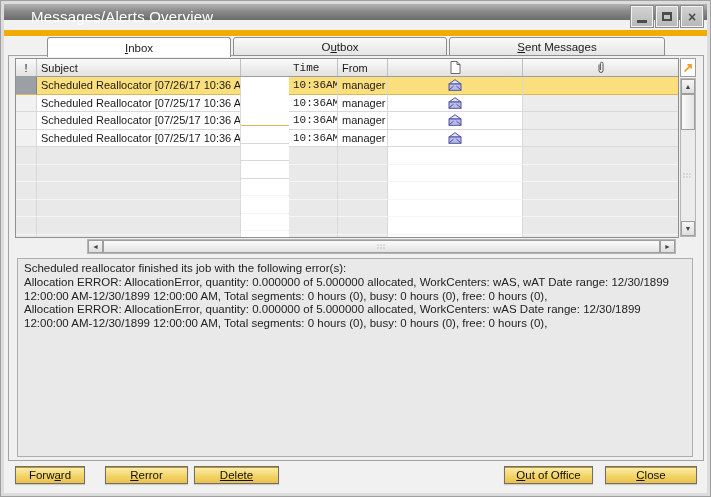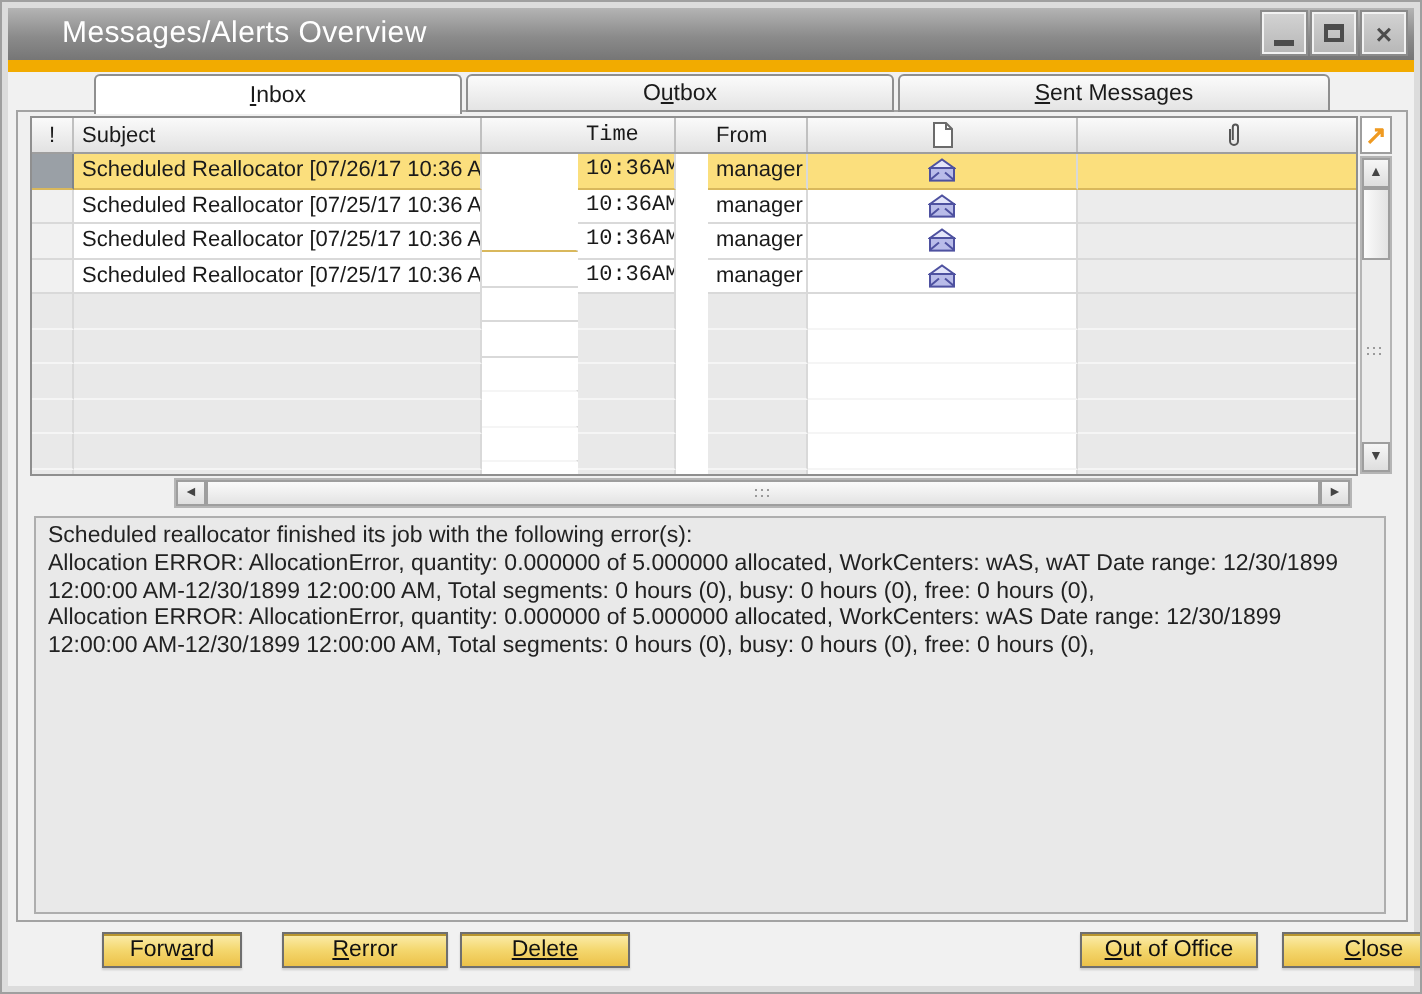--- a/index.html
+++ b/index.html
@@ -2,21 +2,21 @@
 <html><head>
 <meta charset="utf-8">
 <style>
   * { margin:0; padding:0; box-sizing:border-box; }
   html,body { width:711px; height:497px; background:#fff; font-family:"Liberation Sans", sans-serif; }
   .window { position:absolute; left:0; top:0; width:711px; height:497px;
             background:#f1f1f1; border:1px solid #9f9f9f;
             box-shadow: inset 0 0 0 3px #dcdcdc; overflow:hidden; }
 
   
-  .titlebar { position:absolute; left:3px; right:3px; top:3px; height:32px;
+  .titlebar { position:absolute; left:3px; right:3px; top:3px; height:16px;
               background:linear-gradient(#b4b4b4, #8b8b8b 45%, #6b6b6b); }
   .title { position:absolute; left:27px; top:4px; font-size:15px; color:#fff; letter-spacing:.2px; }
   .winbtns { position:absolute; right:4px; top:2px; display:flex; gap:3px; }
   .winbtn { width:22px; height:21px; background:linear-gradient(#d2d2d2,#b8b8b8);
             border:1px solid #f2f2f2; outline:1px solid #8b8b8b;
             display:flex; align-items:center; justify-content:center; cursor:default; }
   .glyph-min { width:10px; height:3px; background:#4c4c4c; margin-top:10px; }
   .glyph-max { width:10px; height:9px; border:2px solid #4c4c4c; border-top-width:3px; }
   .glyph-close { font-size:14px; font-weight:bold; color:#4c4c4c; line-height:1; }
   .goldbar { position:absolute; left:3px; right:3px; top:29px; height:6px; background:#f2ab00; }
@@ -33,21 +33,21 @@
 
   
   .grid { position:absolute; left:14px; top:57px; width:664px; height:180px;
           border:1px solid #8f8f8f; background:#fff; overflow:hidden; }
   .g-head { display:flex; height:18px; background:linear-gradient(#fafafa,#e2e2e2);
             border-bottom:1px solid #9e9e9e; }
   .g-head .cell { border-right:1px solid #c0c0c0; font-size:11px; color:#1a1a1a;
                   display:flex; align-items:center; padding:0 4px; }
   .cell { flex:none; overflow:hidden; white-space:nowrap; }
   .c0{width:21px; justify-content:center;} .c1{width:204px;} .c2{width:48px;margin-top:48px;}
-  .c3{width:49px;font-family:Liberation Mono, monospace;} .c4{width:50px;margin-left:16px;} .c5{width:135px; justify-content:center;}
+  .c3{width:49px;font-family:Liberation Mono, monospace;} .c4{width:50px;} .c5{width:135px; justify-content:center;}
   .c6{width:155px; justify-content:center; border-right:none !important;}
   .sort { font-size:8px; margin-left:auto; color:#222; }
   .g-row { display:flex; height:17.5px; font-size:11px; color:#1a1a1a; }
   .g-row .cell { border-right:1px solid #d9d9d9; border-bottom:1px solid #d9d9d9;
                  display:flex; align-items:center; padding:0 4px; }
   .g-row .c0 { background:#f1f1f1; padding:0; }
   .g-row .c5 { justify-content:center; }
   .g-row .c6 { background:#ececec; }
   .g-row.selected .cell { background:#fbdf7d; border-bottom:1px solid #d9b85c; }
   .g-row.selected .c0 { background:#9aa0a6; border-right-color:#7e848a; }
@@ -76,21 +76,21 @@
   
   .msg { position:absolute; left:16px; top:257px; width:676px; height:199px;
          background:#e9e9e9; border:1px solid #aeaeae; padding:3px 6px;
          font-size:11.5px; line-height:13.8px; color:#222; white-space:pre-wrap; }
 
   
   .btn { position:absolute; top:465px; height:18px; border:1px solid #6f6f6f;
          background:linear-gradient(#fbeeae, #f4d76e 50%, #ecc149);
          box-shadow:0 1px 0 #b9962f inset, 0 1px 1px rgba(0,0,0,.15);
          font-size:11.5px; color:#111; display:flex; align-items:center; justify-content:center;
-         cursor:default;margin-left:36px; }
+         cursor:default; }
 </style>
 </head>
 <body>
 
 <div class="window">
 
   <div class="titlebar">
     <div class="title">Messages/Alerts Overview</div>
     <div class="winbtns">
       <div class="winbtn">

